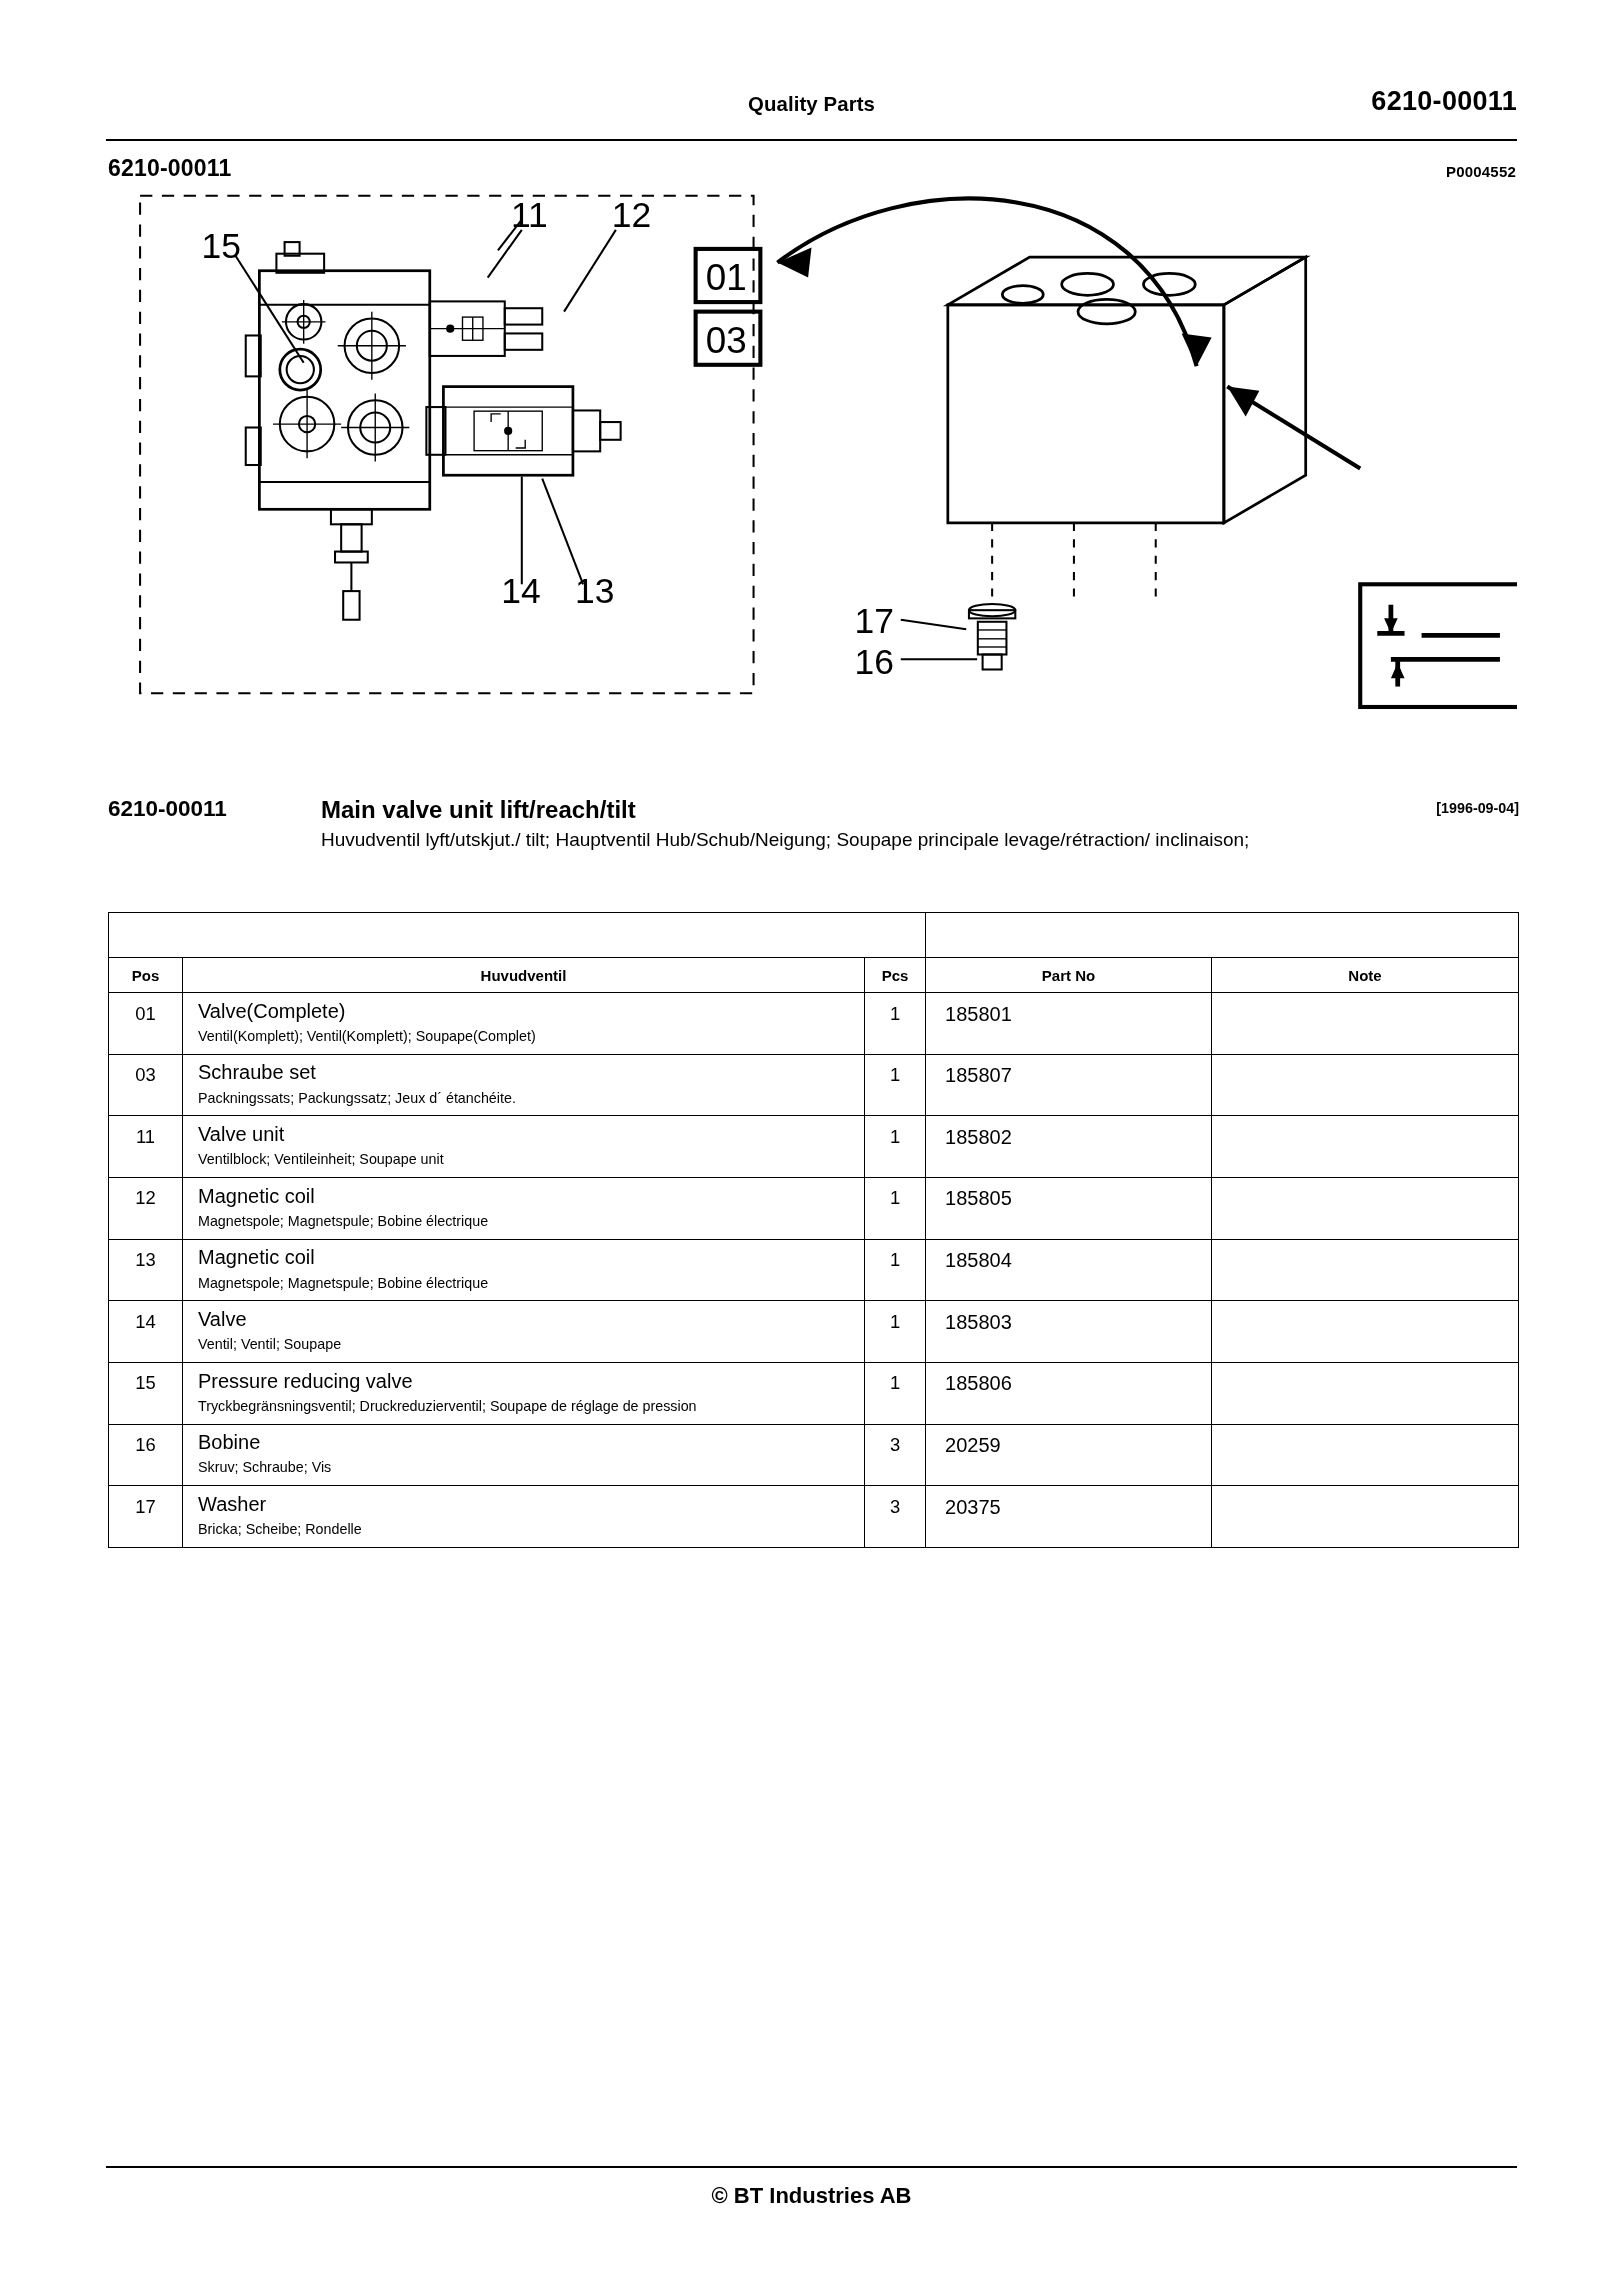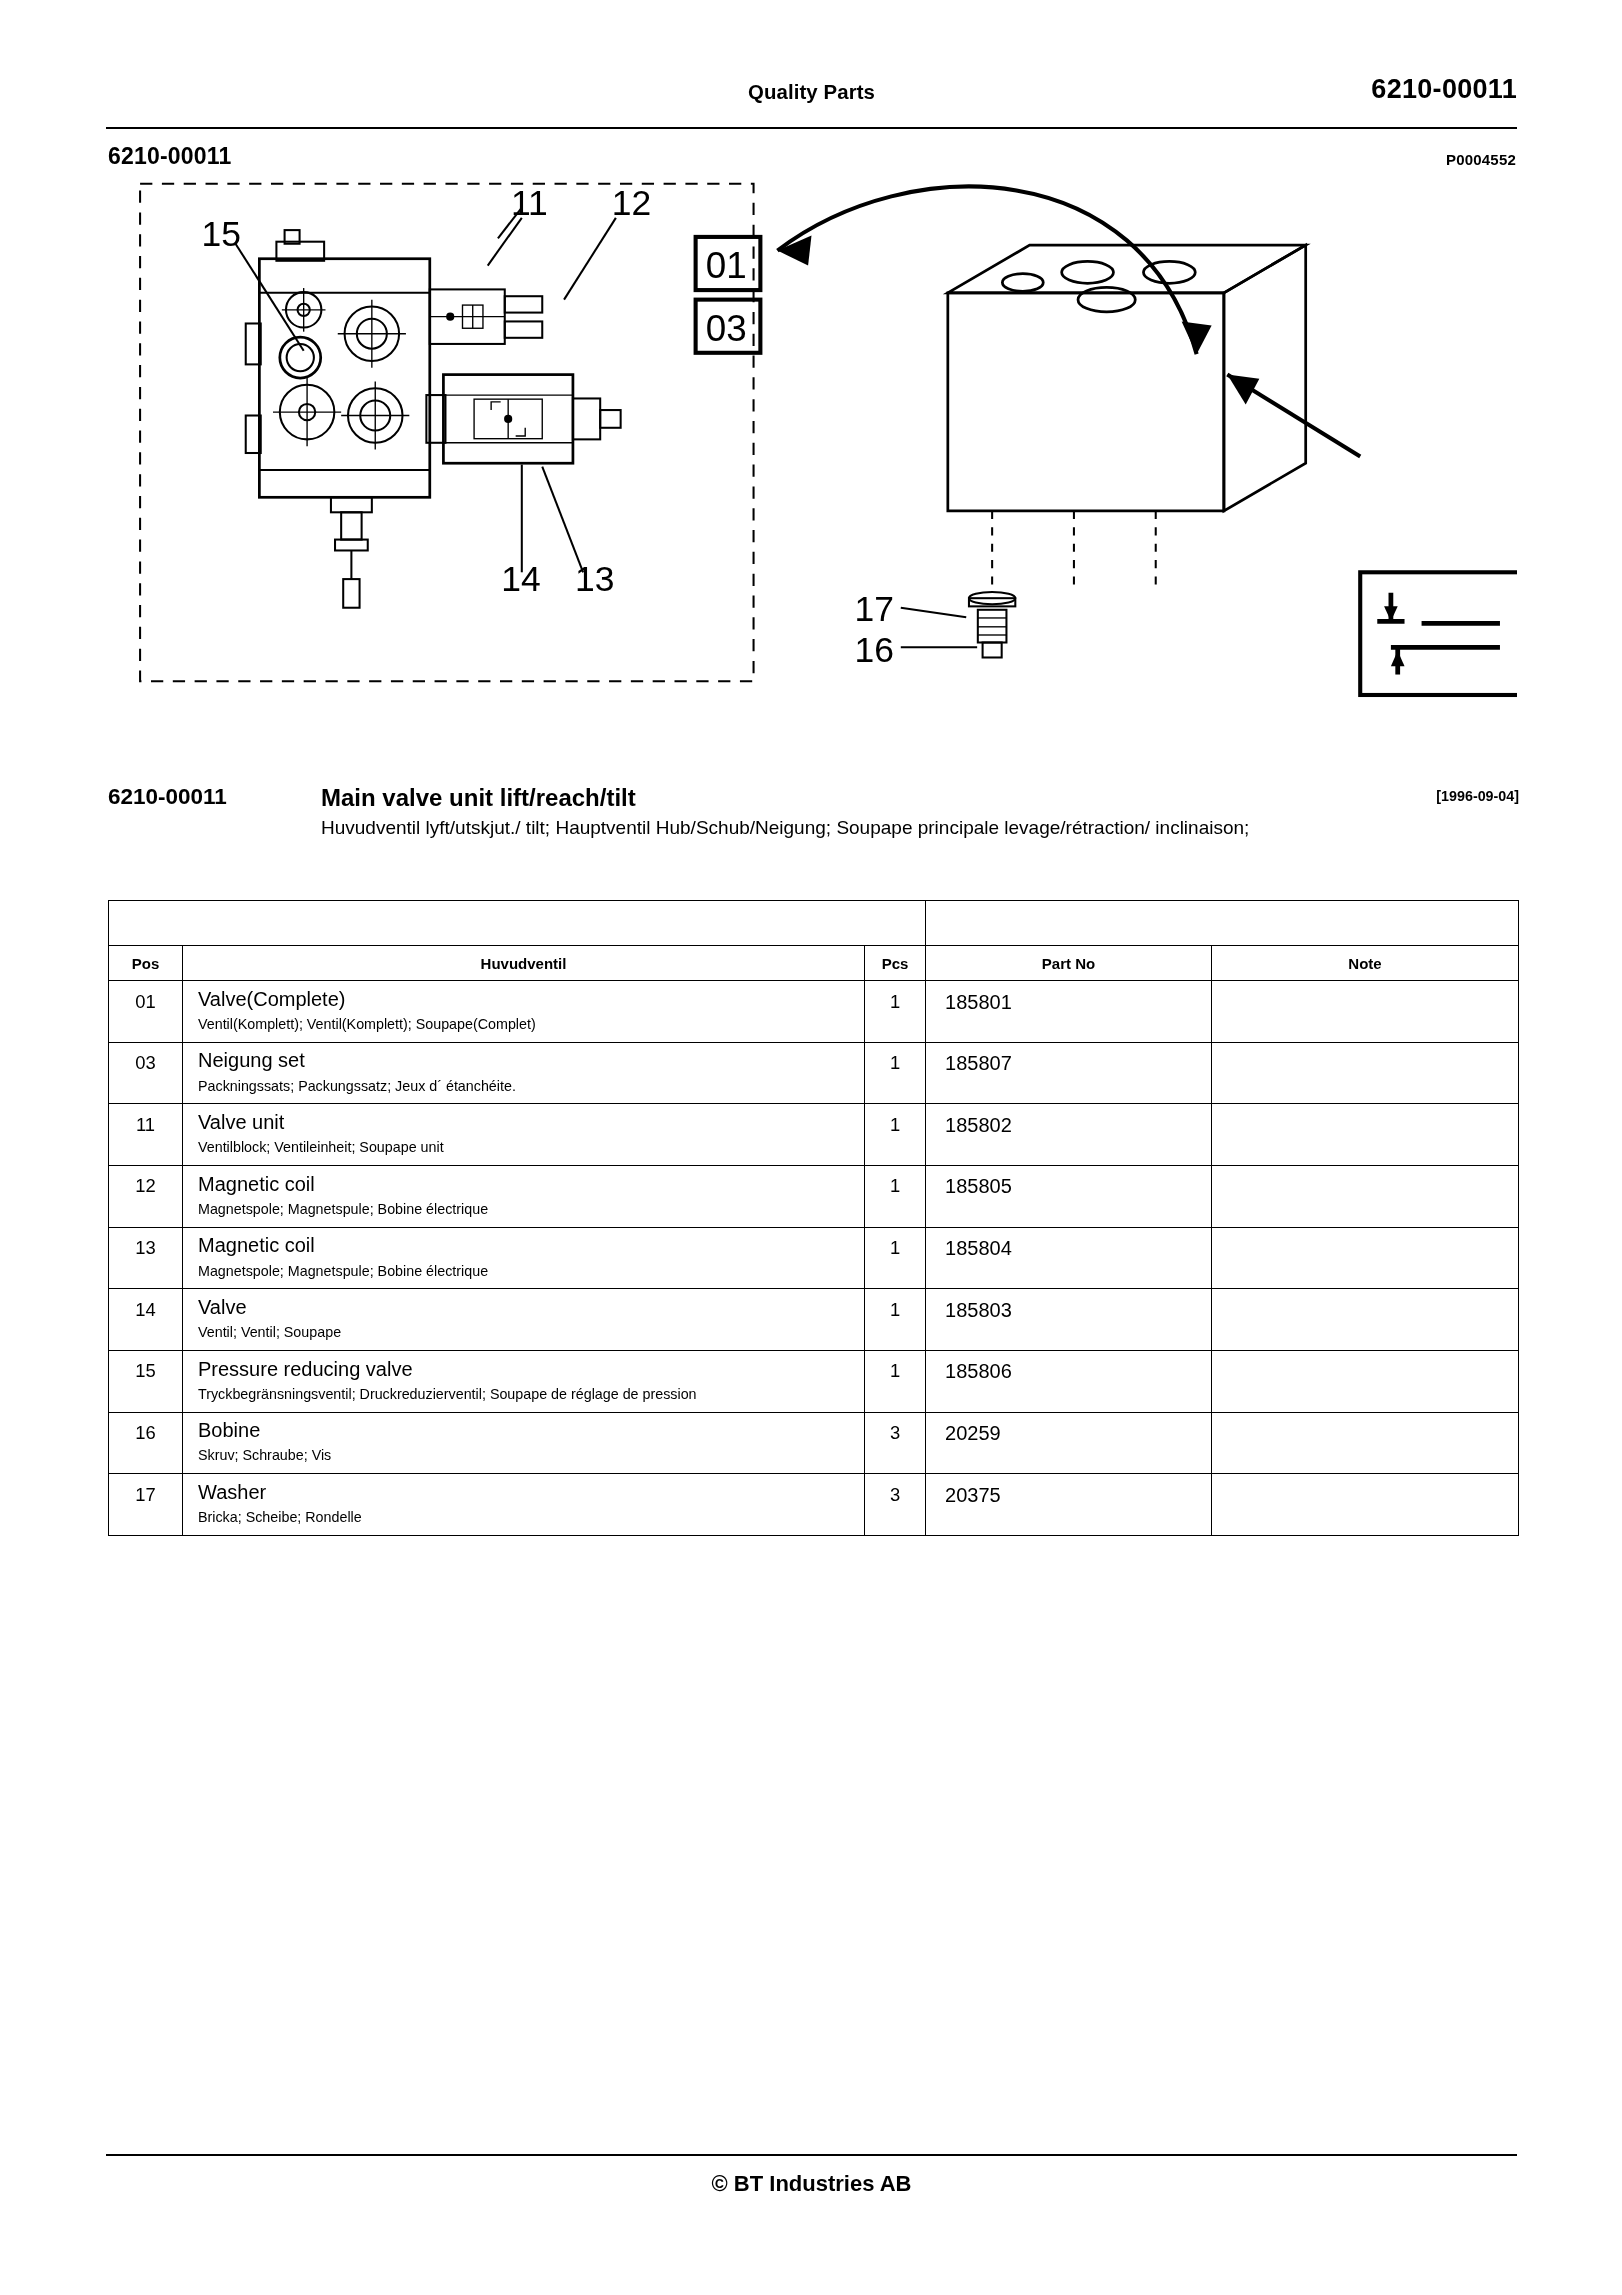--- a/index.html
+++ b/index.html
@@ -14,20 +14,21 @@
     color: #000000;
     position: relative;
     overflow: hidden;
   }
   .page {
     position: relative;
     width: 1622px;
     height: 2146px;
     box-sizing: border-box;
     padding: 0;
+    margin-top: 12px;
   }
 
   
   .header {
     position: absolute;
     left: 106px;
     top: 75px;
     width: 1411px;
     height: 48px;
   }
@@ -381,21 +382,21 @@
           <div class="desc-sub">Ventil(Komplett); Ventil(Komplett); Soupape(Complet)</div>
         </td>
         <td class="cell-pcs">1</td>
         <td class="cell-part">185801</td>
         <td class="cell-note"></td>
       </tr>
 
       <tr class="data-row">
         <td class="cell-pos">03</td>
         <td class="cell-desc">
-          <div class="desc-main">Neigung set</div>
+          <div class="desc-main">Schraube set</div>
           <div class="desc-sub">Packningssats; Packungssatz; Jeux d´ étanchéite.</div>
         </td>
         <td class="cell-pcs">1</td>
         <td class="cell-part">185807</td>
         <td class="cell-note"></td>
       </tr>
 
       <tr class="data-row">
         <td class="cell-pos">11</td>
         <td class="cell-desc">

